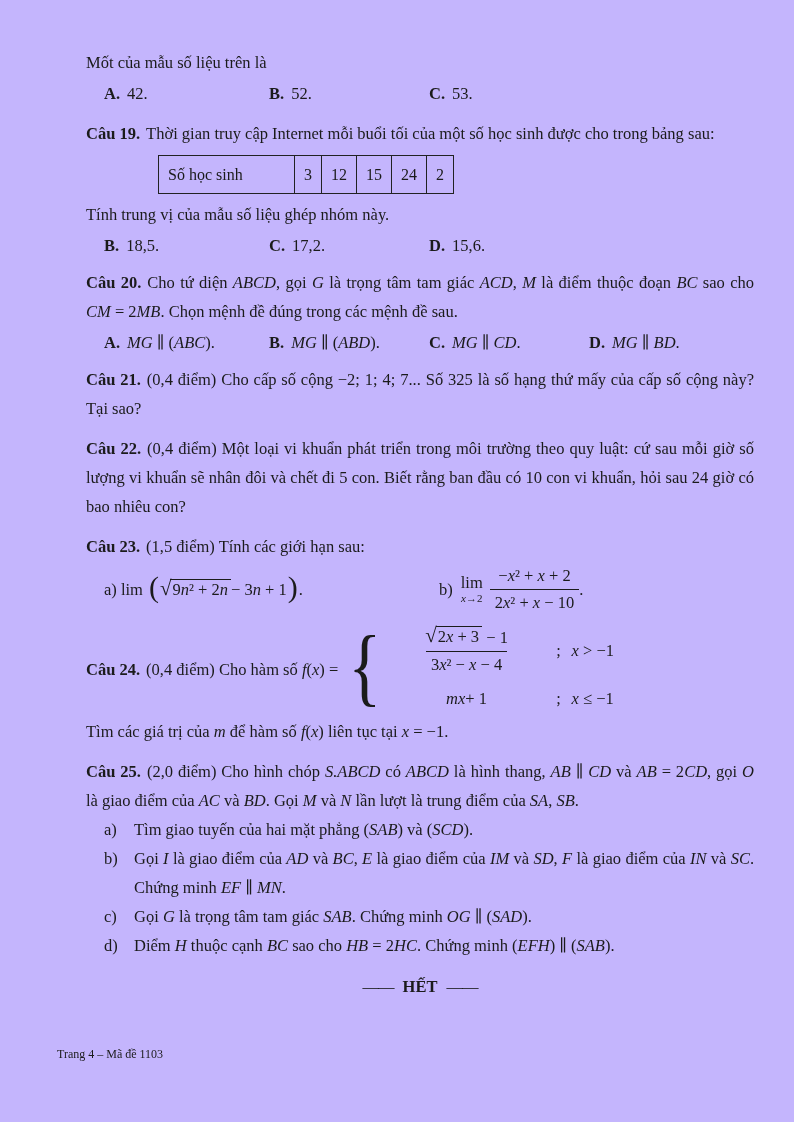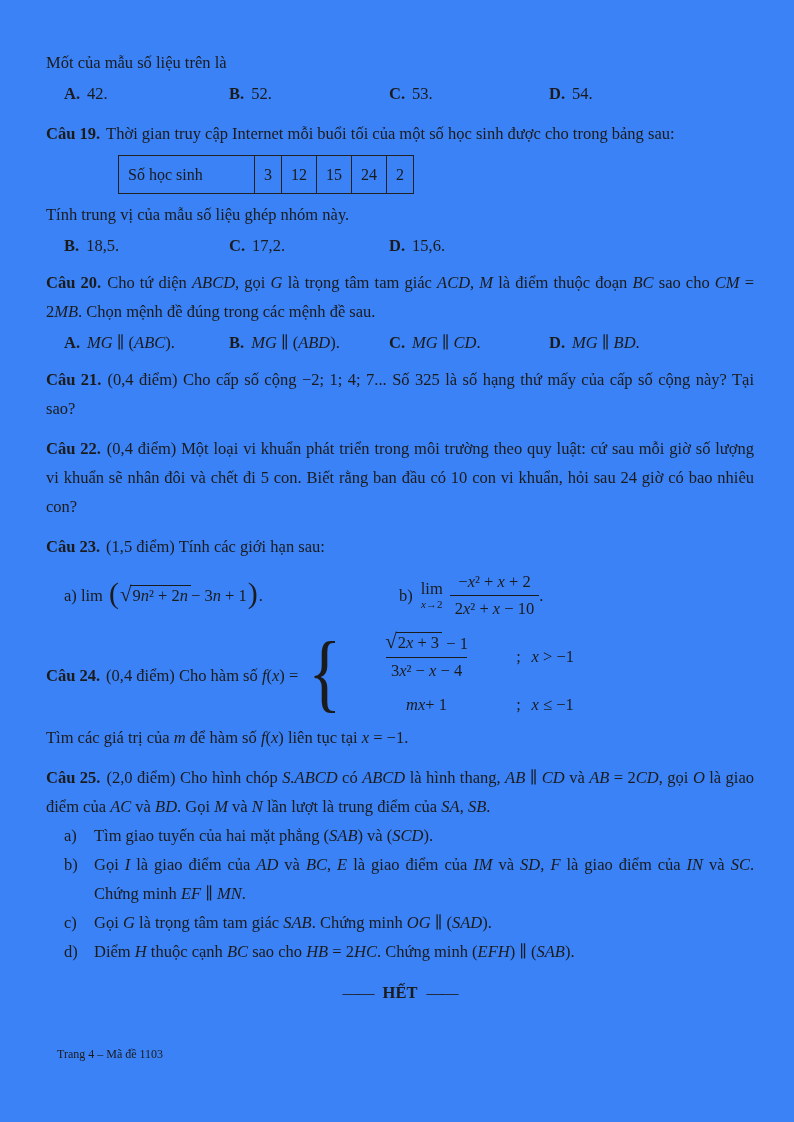--- a/index.html
+++ b/index.html
@@ -1,22 +1,22 @@
 <!DOCTYPE html>
 <html lang="vi"><head>
 <meta charset="utf-8">
 <style>
   * { margin:0; padding:0; box-sizing:border-box; }
   html,body { background:#e9e9e9; }
   body { font-family:"Liberation Serif","DejaVu Serif",serif; }
   .page {
     position:relative; width:794px; height:1122px; margin:0 auto;
-    background:#3b82f6; color:#1b1b1b;
+    background:#c4b5fd; color:#1b1b1b;
     font-size:16.5px; line-height:29px;
-    padding:48px 40px 0 46px; overflow:hidden;
+    padding:48px 40px 0 86px; overflow:hidden;
   }
   i { font-style:italic; }
   .para { text-align:justify; }
   .qt { font-weight:bold; margin-right:6px; }
 
   
   .opts { display:grid; grid-template-columns:165px 160px 160px auto; padding-left:18px; margin-top:2px; }
   .opt  { white-space:nowrap; }
   .ol   { font-weight:bold; margin-right:7px; }
 
@@ -30,21 +30,21 @@
     border:1.9px solid #222; height:38px; padding:0 9px;
     font-size:16px; text-align:center; white-space:nowrap;
   }
   table.freq td.c1 { text-align:left; width:136px; }
 
   
   .part-heading { margin-top:10px; font-size:17px; }
   .part-heading .hb { font-weight:bold; letter-spacing:.2px; }
 
   
-  .mrow { display:grid; grid-template-columns:335px auto; padding-left:18px; align-items:center; margin-top:6px; min-height:56px;text-align:center; }
+  .mrow { display:grid; grid-template-columns:335px auto; padding-left:18px; align-items:center; min-height:56px;text-align:center; }
   .mexp { display:inline-flex; align-items:center; }
   .mpre { margin-right:5px; }
   .bp   { font-size:30px; line-height:1; font-weight:300; position:relative; top:-2px; margin:0 1px; }
   .sqrt { display:inline-flex; align-items:flex-start; }
   .sqrt .sign { font-size:21px; line-height:1; margin-right:-1px; position:relative; top:-1px; }
   .sqrt .rad  { border-top:1.6px solid #1b1b1b; padding:0 3px 0 2px; line-height:19px; }
   .lim  { display:inline-flex; flex-direction:column; align-items:center; margin:0 7px 0 3px; }
   .lim .w   { line-height:18px; }
   .lim .sub { font-size:11px; line-height:13px; }
   .frac { display:inline-flex; flex-direction:column; align-items:center; }
@@ -75,21 +75,20 @@
 <body>
 
 <div class="page">
 
   <section>
     <p class="para">Mốt của mẫu số liệu trên là</p>
     <div class="opts">
       <span class="opt"><span class="ol">A.</span><span>42.</span></span>
       <span class="opt"><span class="ol">B.</span><span>52.</span></span>
       <span class="opt"><span class="ol">C.</span><span>53.</span></span>
-      <span class="opt"><span class="ol">D.</span><span>54.</span></span>
     </div>
   </section>
 
   <section class="sec-lg">
     <p class="para"><span class="qt">Câu 19.</span><span>Thời gian truy cập Internet mỗi buổi tối của một số học sinh được cho trong bảng sau:</span></p>
     <table class="freq">
       <tbody>
       <tr>
         <td class="c1">Số học sinh</td>
         <td>3</td>

